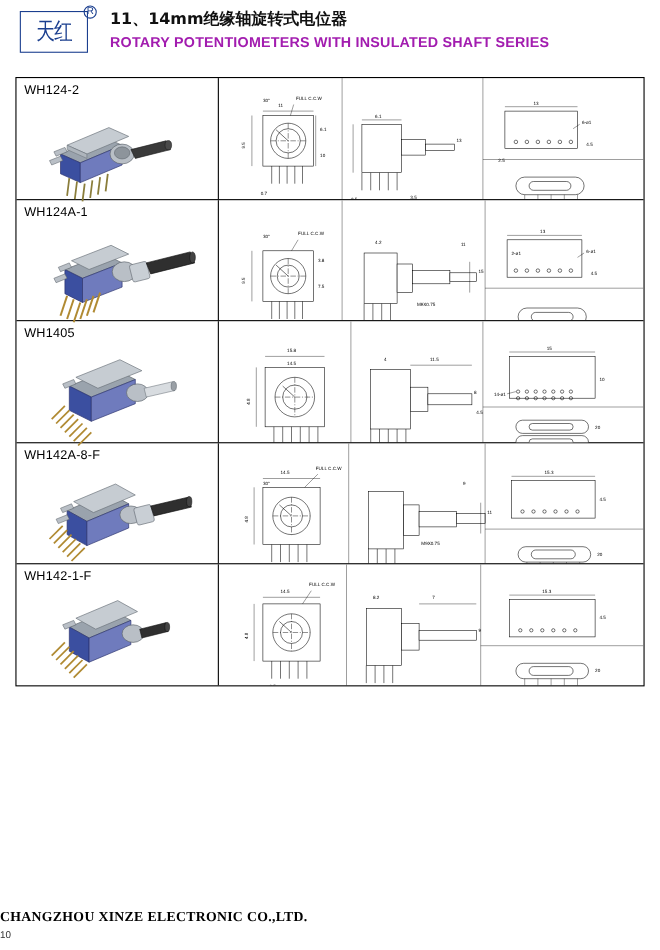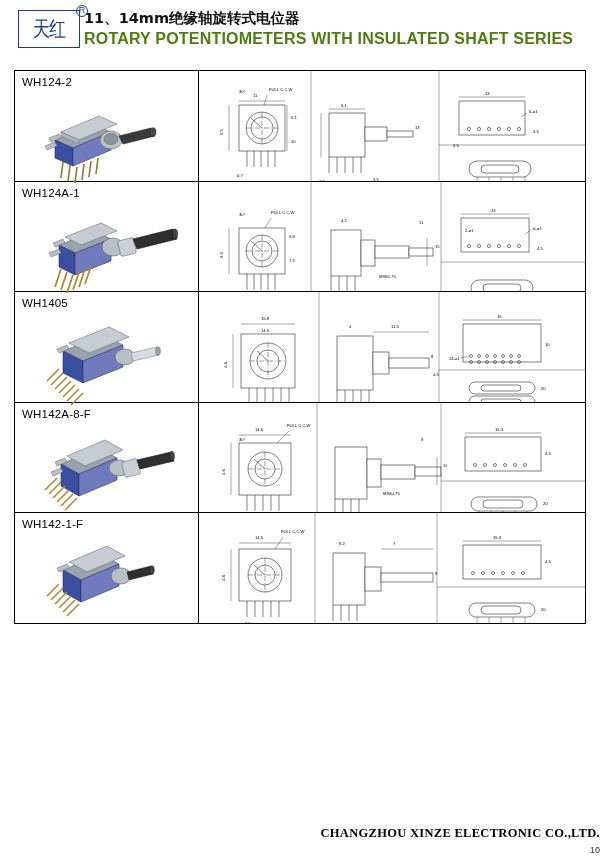--- a/index.html
+++ b/index.html
@@ -58,36 +58,36 @@
     font-size: 9px;
     color: #1b3f8f;
     border: 1px solid #1b3f8f;
     border-radius: 50%;
     width: 10px;
     height: 10px;
     line-height: 9px;
     text-align: center;
   }
   .header-titles {
-    margin-left: 4px;
+    margin-left: 20px;
     padding-top: 2px;
   }
   .title-cn {
     font-family: "DejaVu Sans", sans-serif;
     font-size: 14.5px;
     font-weight: bold;
     color: #111;
     letter-spacing: 0px;
     line-height: 20px;
   }
   .title-en {
     font-family: "Liberation Sans", sans-serif;
-    font-size: 16px;
+    font-size: 13px;
     font-weight: bold;
-    color: #4d7c0f;
+    color: #a21caf;
     letter-spacing: 0.2px;
     line-height: 20px;
     margin-top: 1px;
   }
 
   
   .table {
     position: absolute;
     left: 14px;
     top: 70px;
@@ -131,21 +131,21 @@
     box-sizing: border-box;
     overflow: hidden;
   }
 
   
   .footer {
     position: absolute;
     left: 0;
     right: 0;
     top: 826px;
-    text-align: right;
+    text-align: left;
   }
   .company {
     font-size: 12.5px;
     font-weight: bold;
     font-family: "Liberation Serif", serif;
     letter-spacing: 0.3px;
   }
   .page-num {
     font-size: 9px;
     margin-top: 4px;

